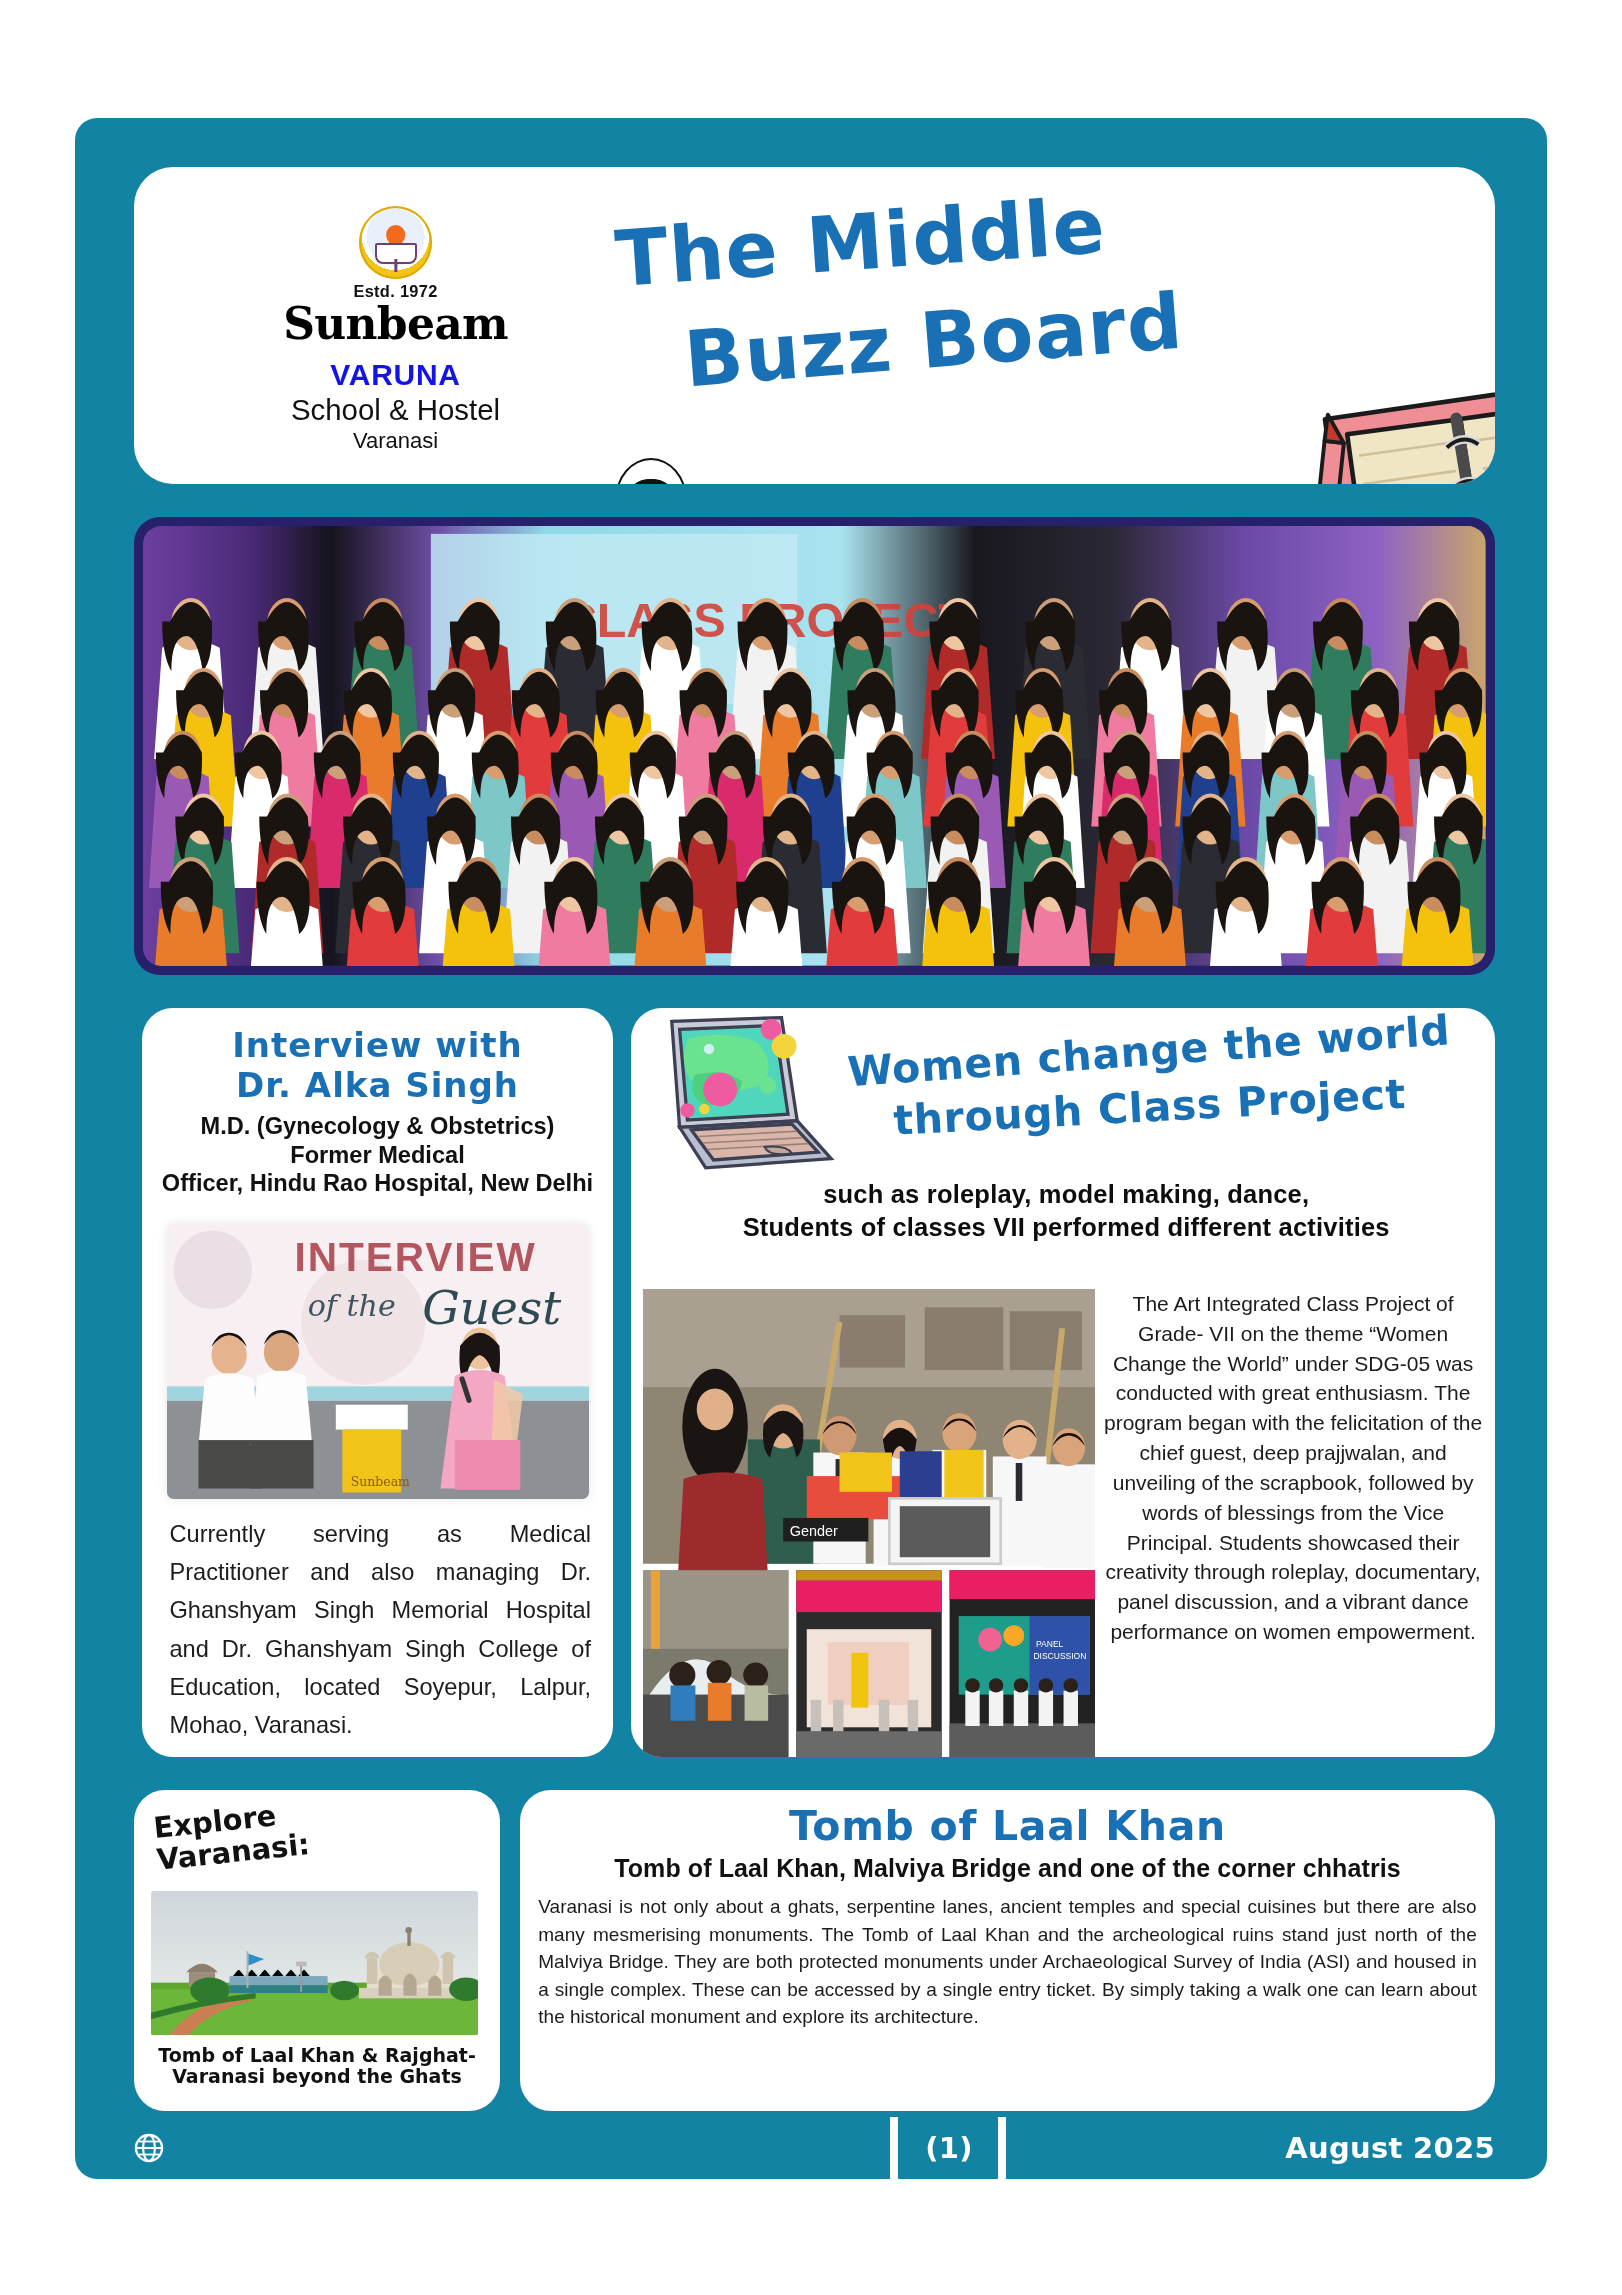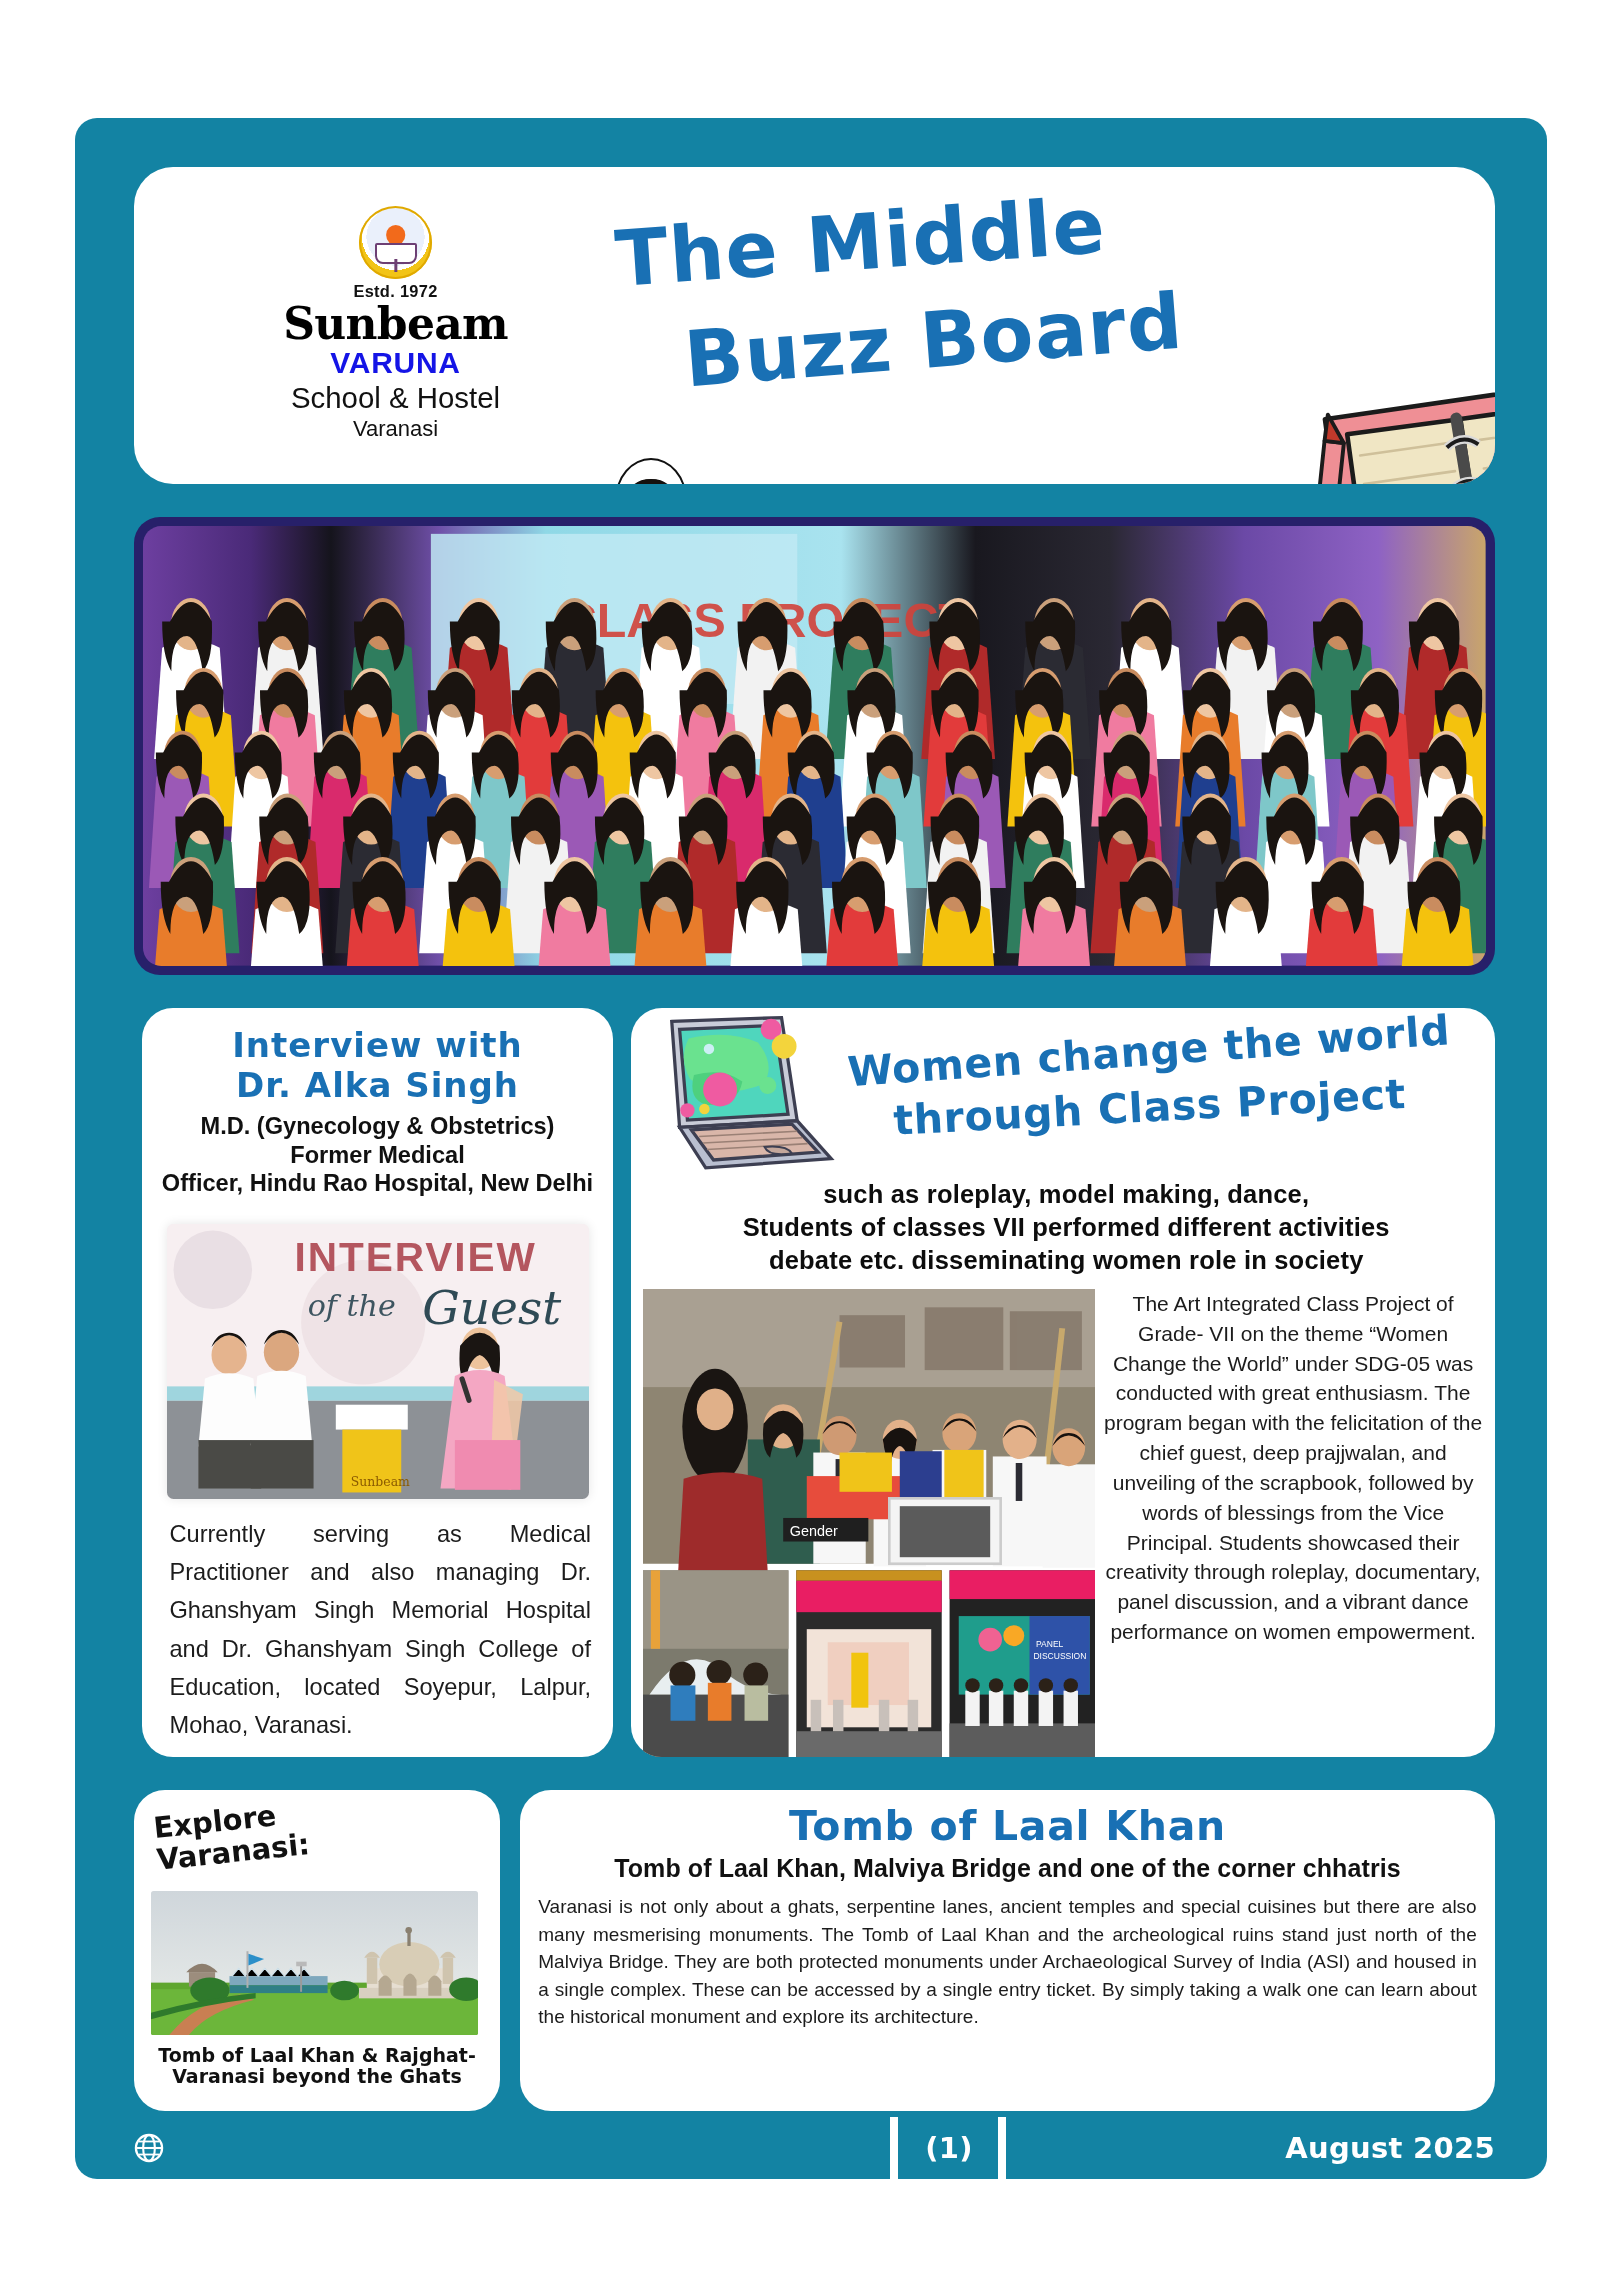--- a/index.html
+++ b/index.html
@@ -21,21 +21,21 @@
       box-shadow:inset 0 0 0 2px #e0a900;}
   .crest .sun{position:absolute;left:50%;top:26%;transform:translateX(-50%);
       width:19.6px;height:19.6px;border-radius:50%;background:#f26a1b;}
   .crest .book{position:absolute;left:50%;top:50%;transform:translateX(-50%);
       width:38px;height:17px;background:#ffffff;border:2px solid #6d3f74;border-radius:2px 2px 7.9px 7.9px;}
   .crest .stem{position:absolute;left:50%;top:72%;transform:translateX(-50%);
       width:3.3px;height:13px;background:#6d3f74;}
   .estd{font-size:16.4px;font-weight:bold;color:#111;margin-top:2.6px;letter-spacing:0.3px;}
   .sunbeam{font-family:"DejaVu Serif",serif;font-weight:bold;font-size:44px;color:#000;
       line-height:1.0;margin-top:1.3px;letter-spacing:-0.7px;}
-  .varuna{font-size:30px;font-weight:bold;color:#1414e6;letter-spacing:0.7px;line-height:1.15;}
+  .varuna{font-size:30px;font-weight:bold;color:#1414e6;letter-spacing:0.7px;line-height:1.15;margin-top:12px;}
   .school-hostel{font-size:29.4px;color:#111;line-height:1.2;}
   .city{font-size:22px;color:#111;line-height:1.2;}
 
   .masthead-title{position:absolute;left:419px;top:14.4px;width:779px;height:275px;}
   .mt-line{position:absolute;color:#1970b4;font-weight:bold;
            font-family:"DejaVu Sans",sans-serif;letter-spacing:1.3px;white-space:nowrap;}
   #mt1{left:62px;top:17px;font-size:77px;transform:rotate(-4deg);}
   #mt2{left:131px;top:115px;font-size:77px;transform:rotate(-4.5deg);}
 
   .kid{position:absolute;border:2.6px solid #111;border-radius:50%;background:#fff;overflow:hidden;}
@@ -687,21 +687,20 @@
         <path d="M186 206 q34 -3 42 10 q-36 5 -42 -10z" fill="#c4a79b" stroke="#3d3f52" stroke-width="3"></path>
       </svg>
     </div>
 
     <div class="wc-title" id="wct1">Women change the world</div>
     <div class="wc-title" id="wct2">through Class Project</div>
 
     <div class="wc-sub">
       <div>such as roleplay, model making, dance,</div>
       <div>Students of classes VII performed different activities</div>
-      <div>debate etc. disseminating women role in society</div>
     </div>
 
     <div id="wc-collage">
       <svg viewBox="0 0 690 720" width="100%" height="100%" preserveAspectRatio="none">
 
         <rect x="0" y="0" width="690" height="420" fill="#8e8572"></rect>
         <rect x="0" y="0" width="690" height="150" fill="#a9a092"></rect>
         <g fill="#6c5b4d" opacity=".5">
           <rect x="430" y="28" width="120" height="96"></rect>
             <rect x="560" y="34" width="110" height="90"></rect>

